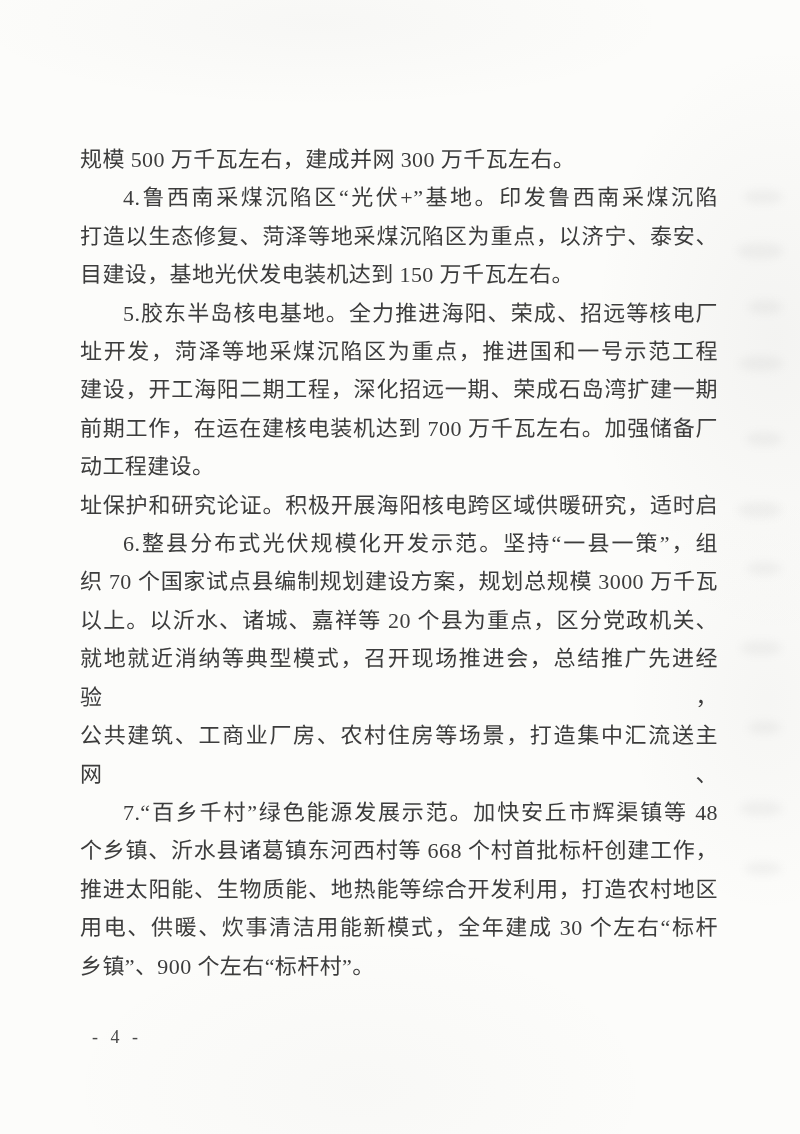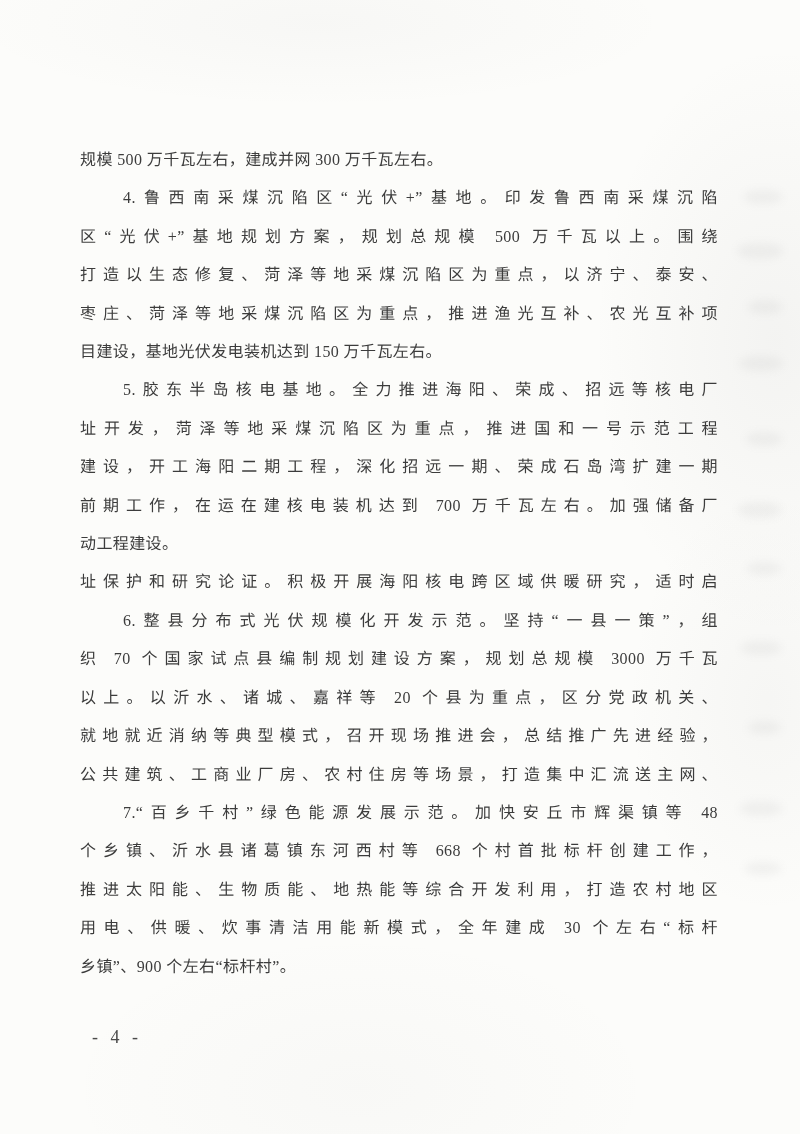--- a/index.html
+++ b/index.html
@@ -48,21 +48,21 @@
   .ghosting i:nth-child(7)  { left: 747px; top: 562px; width: 34px; height: 13px; }
   .ghosting i:nth-child(8)  { left: 741px; top: 641px; width: 40px; height: 14px; }
   .ghosting i:nth-child(9)  { left: 748px; top: 721px; width: 33px; height: 13px; }
   .ghosting i:nth-child(10) { left: 740px; top: 801px; width: 42px; height: 15px; }
   .ghosting i:nth-child(11) { left: 745px; top: 862px; width: 36px; height: 13px; }
 
   .body-text {
     position: absolute;
     left: 80px; top: 141px;
     width: 638px;
-    font-size: 16px;
+    font-size: 22px;
     line-height: 38.4px;
     color: var(--text-color);
     letter-spacing: 0.4px;
   }
   .line {
     text-align: justify;
     text-align-last: justify;
   }
   .line.indent { text-indent: 43px; }
   .line.last { text-align-last: left; }
@@ -89,23 +89,21 @@
       <i></i>
       <i></i>
       <i></i>
       <i></i>
       <i></i>
       <i></i>
   </div>
   <div class="body-text">
       <div class="line last">规模 500 万千瓦左右，建成并网 300 万千瓦左右。</div>
       <div class="line indent">4.鲁西南采煤沉陷区“光伏+”基地。印发鲁西南采煤沉陷</div>
-      <div class="line">区“光伏+”基地规划方案，规划总规模 500 万千瓦以上。围绕</div>
       <div class="line">打造以生态修复、菏泽等地采煤沉陷区为重点，以济宁、泰安、</div>
-      <div class="line">枣庄、菏泽等地采煤沉陷区为重点，推进渔光互补、农光互补项</div>
       <div class="line last">目建设，基地光伏发电装机达到 150 万千瓦左右。</div>
       <div class="line indent">5.胶东半岛核电基地。全力推进海阳、荣成、招远等核电厂</div>
       <div class="line">址开发，菏泽等地采煤沉陷区为重点，推进国和一号示范工程</div>
       <div class="line">建设，开工海阳二期工程，深化招远一期、荣成石岛湾扩建一期</div>
       <div class="line">前期工作，在运在建核电装机达到 700 万千瓦左右。加强储备厂</div>
       <div class="line last">动工程建设。</div>
       <div class="line">址保护和研究论证。积极开展海阳核电跨区域供暖研究，适时启</div>
       <div class="line indent">6.整县分布式光伏规模化开发示范。坚持“一县一策”，组</div>
       <div class="line">织 70 个国家试点县编制规划建设方案，规划总规模 3000 万千瓦</div>
       <div class="line">以上。以沂水、诸城、嘉祥等 20 个县为重点，区分党政机关、</div>

